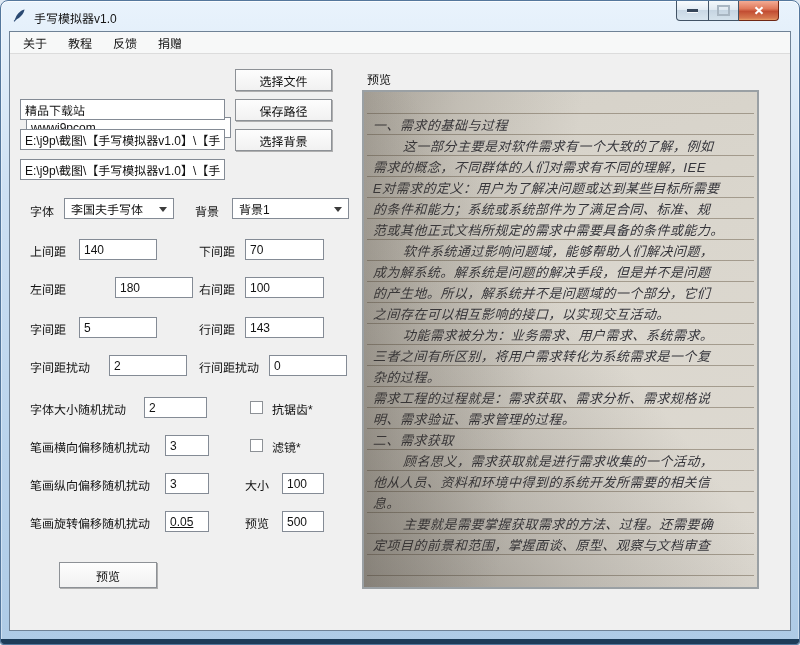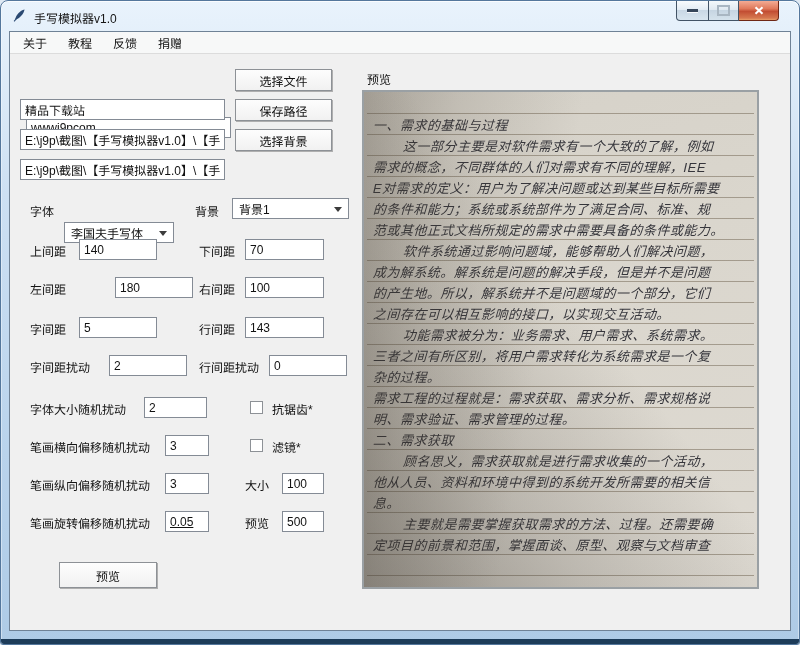--- a/index.html
+++ b/index.html
@@ -86,21 +86,21 @@
 
       <input class="txt" style="left: 10px; top: 67px; width: 205px;" value="精品下载站">
       <button class="btn" style="left:225px;top:67px;width:97px;">保存路径</button>
 
       <input class="txt" style="left: 10px; top: 97px; width: 205px;" value="E:\j9p\截图\【手写模拟器v1.0】\【手">
       <button class="btn" style="left:225px;top:97px;width:97px;">选择背景</button>
 
       <input class="txt" style="left: 10px; top: 127px; width: 205px;" value="E:\j9p\截图\【手写模拟器v1.0】\【手">
 
       <span class="lbl" style="left:20px;top:170px;">字体</span>
-      <div class="combo" style="left:54px;top:166px;width:110px;margin-top:24px;">
+      <div class="combo" style="left:54px;top:166px;width:110px;">
         <span>李国夫手写体</span>
         <span class="combo-arrow"></span>
       </div>
       <span class="lbl" style="left:185px;top:170px;">背景</span>
       <div class="combo" style="left:222px;top:166px;width:117px;">
         <span>背景1</span>
         <span class="combo-arrow"></span>
       </div>
 
       <span class="lbl" style="left:20px;top:210px;">上间距</span>

